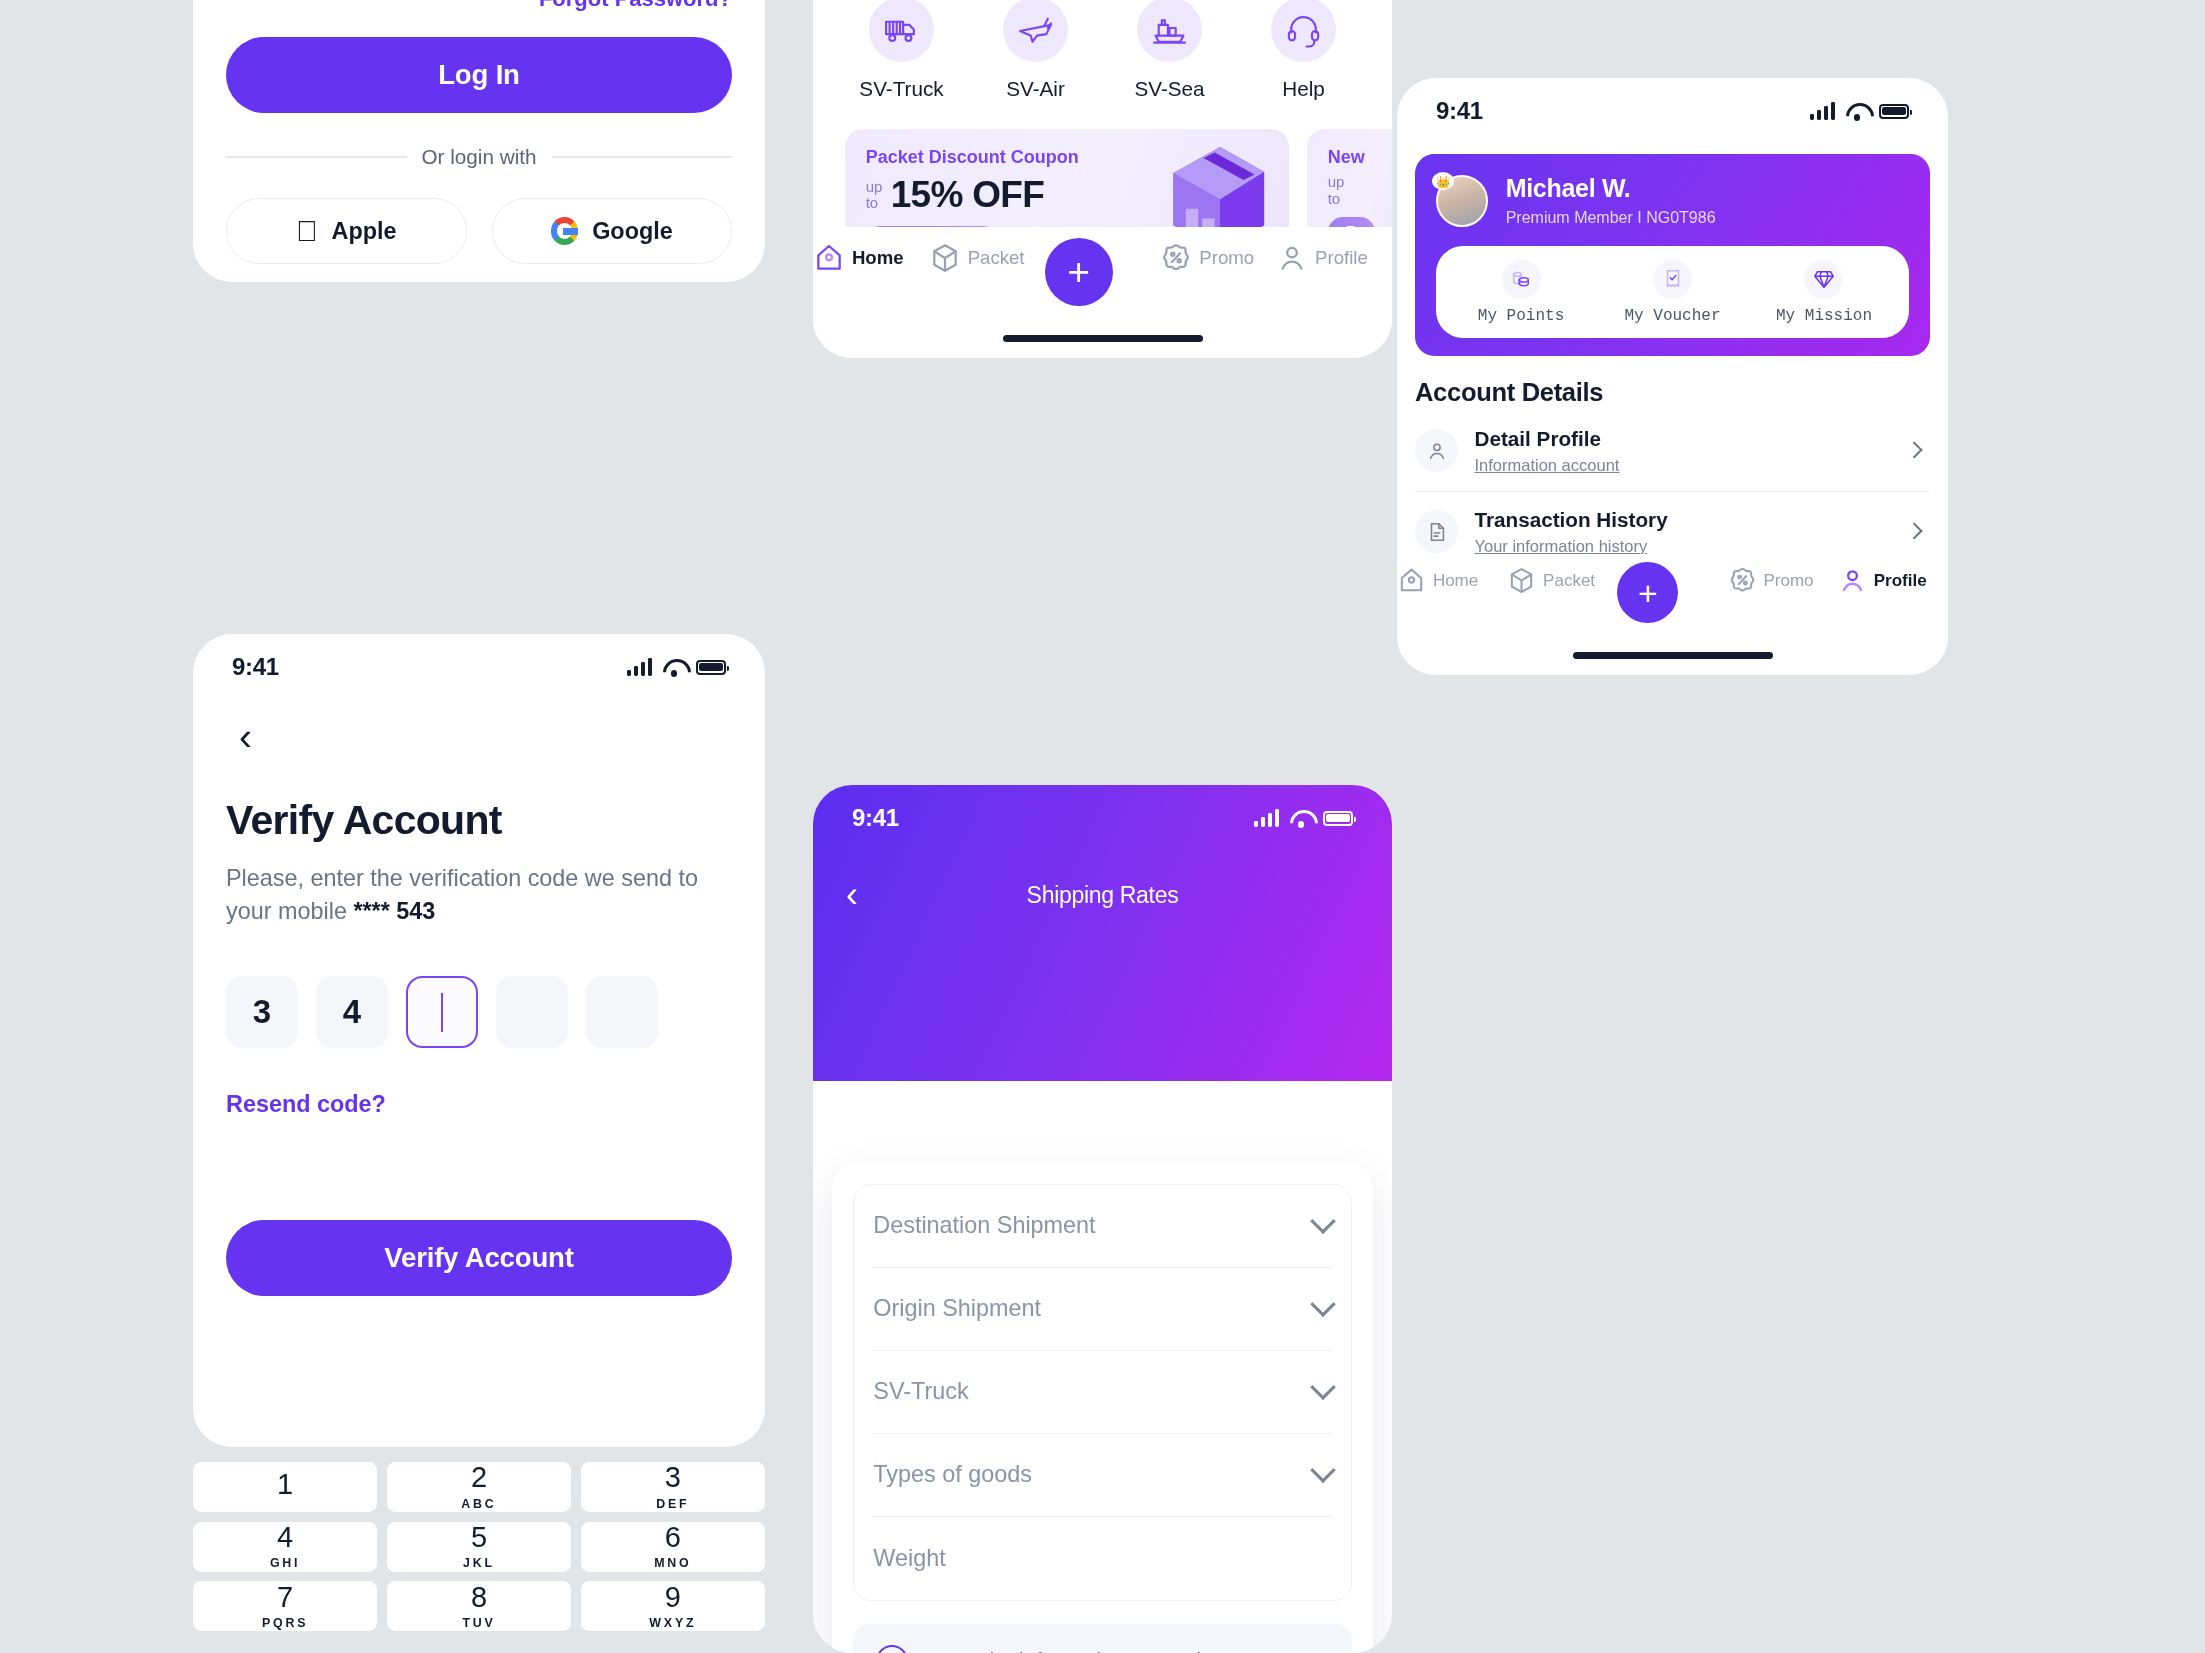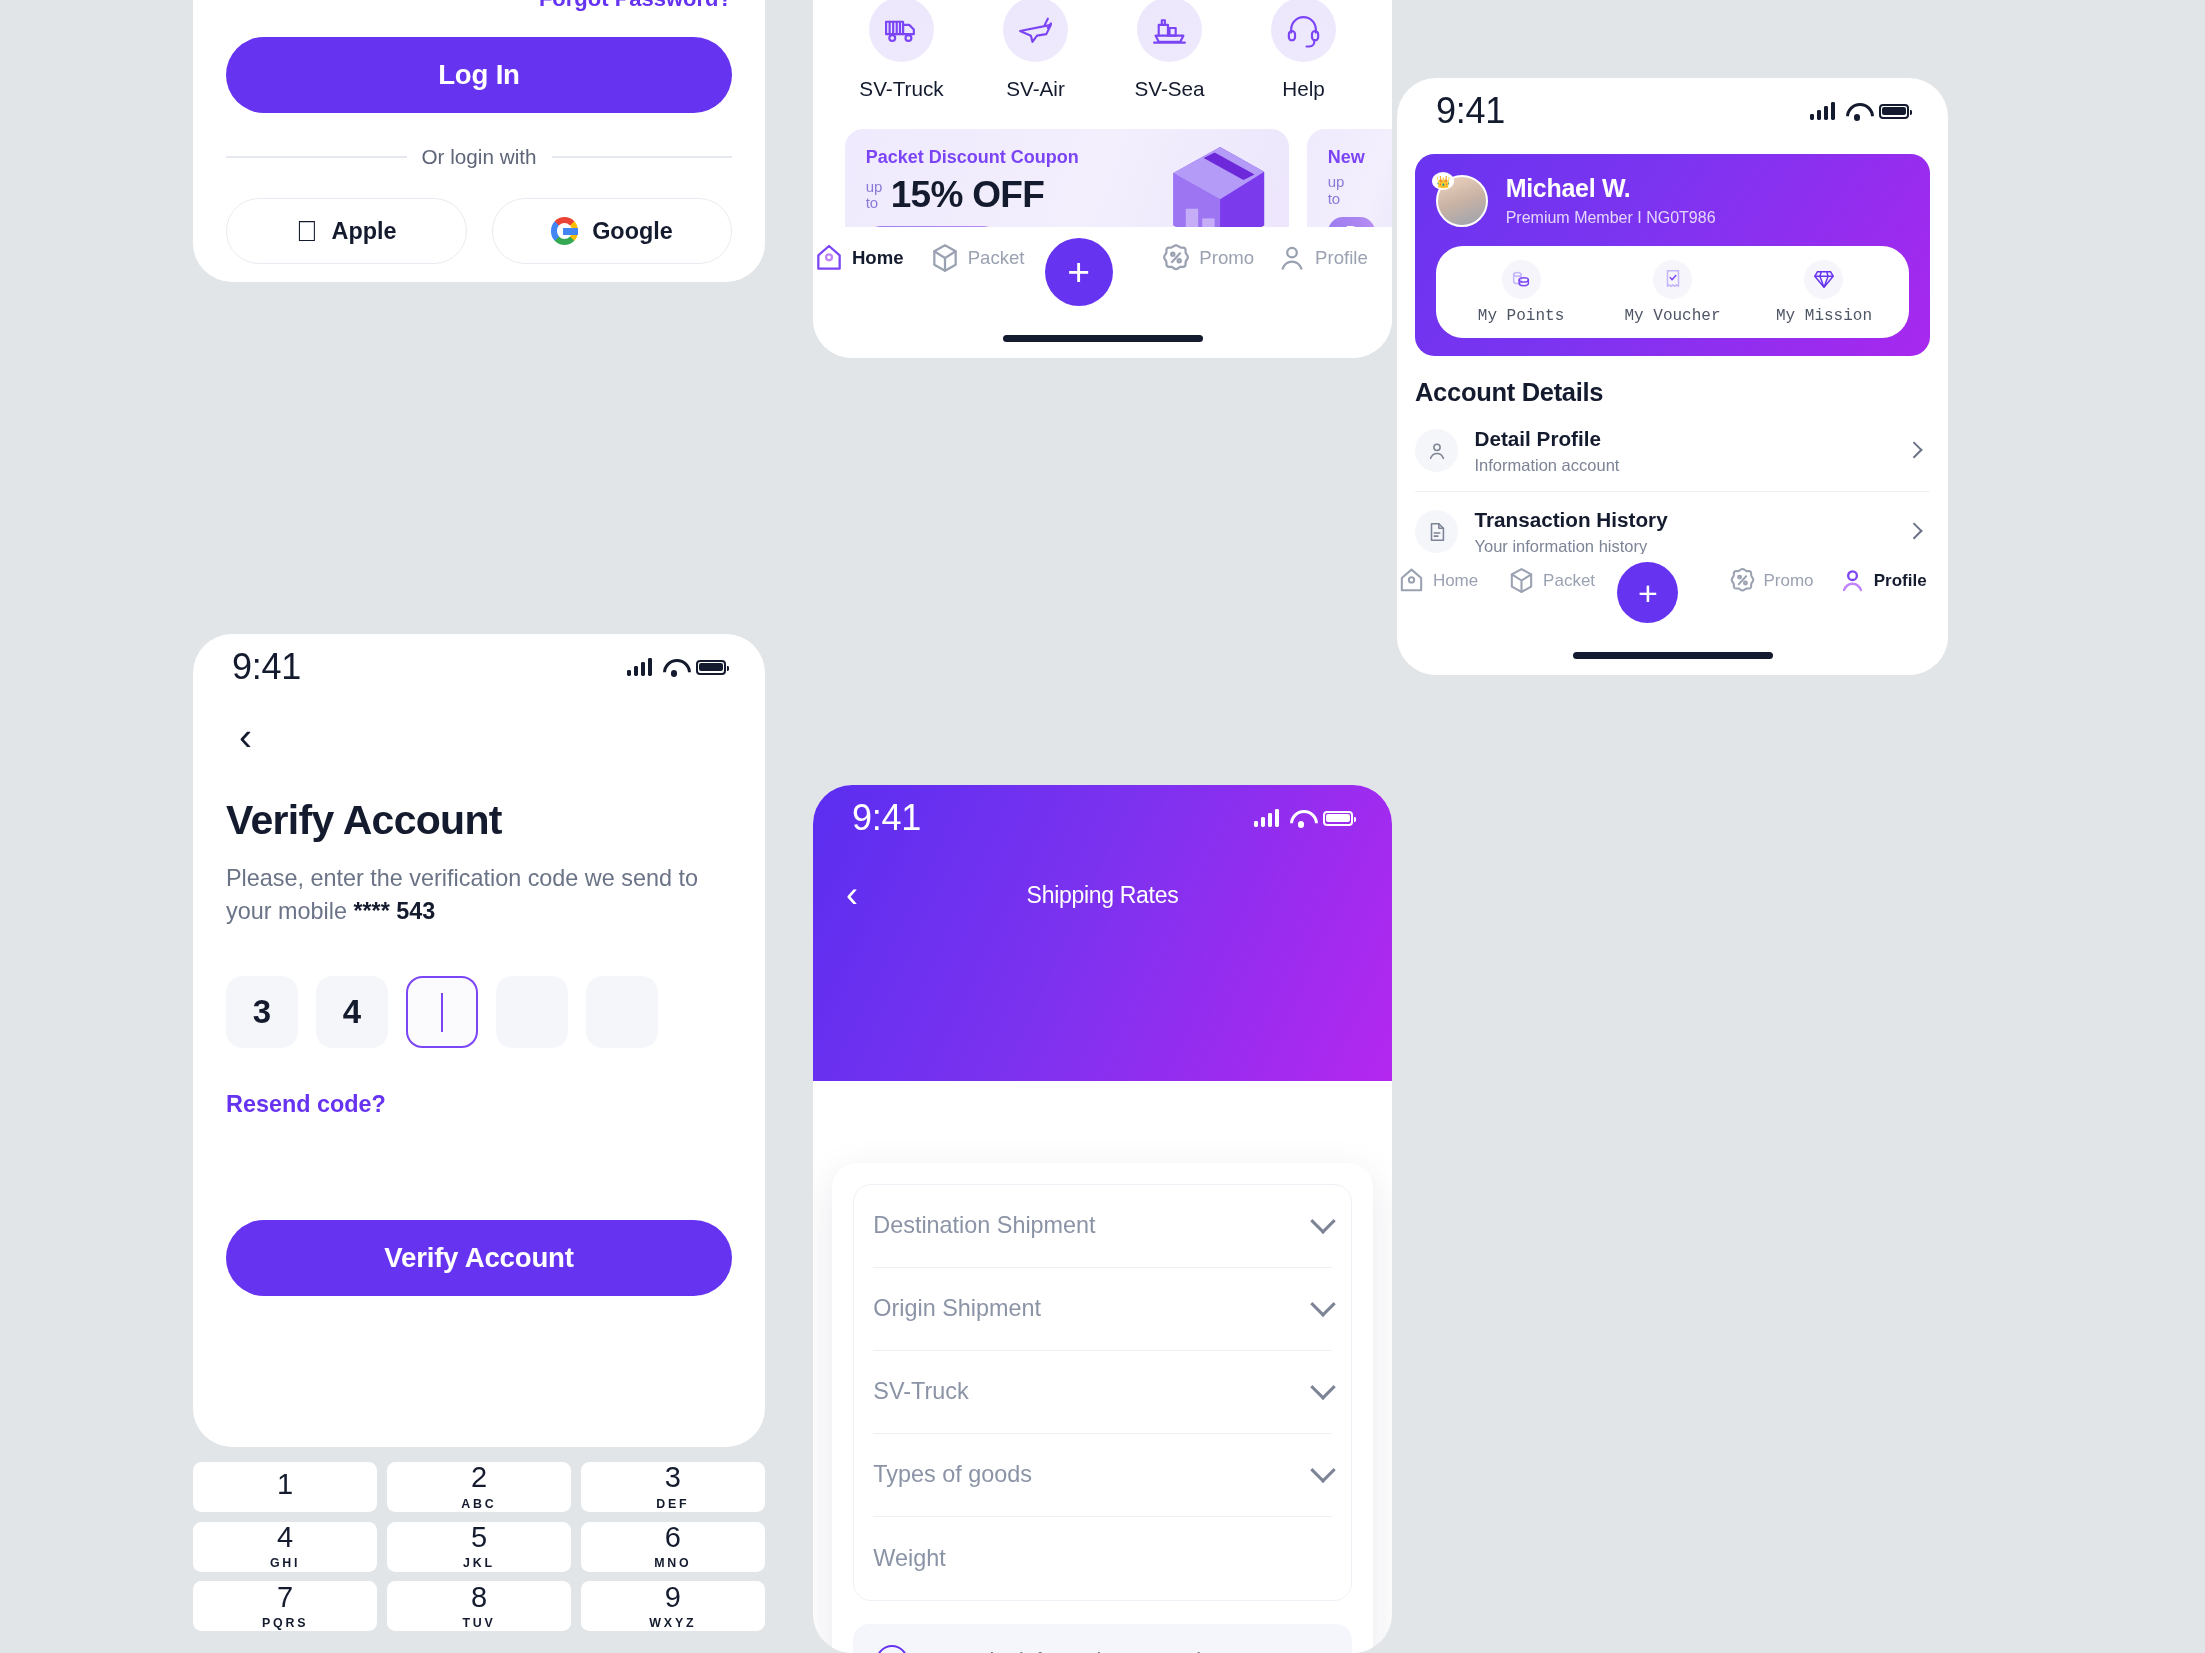--- a/index.html
+++ b/index.html
@@ -18,21 +18,21 @@
     border-radius: 39px;
     overflow: hidden;
   }
 
   
   .statusbar {
     display: flex; align-items: center; justify-content: space-between;
     padding: 0 39px;
     height: 66px;
   }
-  .sb-time { font-size: 36px; font-weight: 400; letter-spacing: -0.3px; color:#141b2e; }
+  .sb-time { font-size: 24px; font-weight: 700; letter-spacing: -0.3px; color:#141b2e; }
   .sb-right { display:flex; align-items:center; gap:11px; }
   .sb-light .sb-time { color:#fff; }
 
   .bars { display:flex; align-items:flex-end; gap:2.8px; height:18px; }
   .bars i { display:block; width:4.1px; background:#141b2e; border-radius:1.4px; }
   .bars i:nth-child(1){height:6.2px;} .bars i:nth-child(2){height:9.6px;}
   .bars i:nth-child(3){height:13.8px;} .bars i:nth-child(4){height:18px;}
   .sb-light .bars i { background:#fff; }
 
   .wifi { width:22px; height:16.5px; position:relative; }
@@ -256,21 +256,21 @@
     display:flex; align-items:center; gap:16.5px; height:81px;
     border-bottom:1.4px solid #eef0f4;
   }
   .li:last-child { border-bottom:none; }
   .li-ic {
     flex:0 0 auto; width:43px; height:43px; border-radius:50%; background:#f5f6fa;
     display:flex; align-items:center; justify-content:center;
   }
   .li-mid { flex:1; }
   .li-t { font-size:20.7px; font-weight:700; color:#141b2e; }
-  .li-s { font-size:16.5px; color:#7d8496; margin-top:4.8px; }
+  .li-s { font-size:16.5px; color:#7d8496; margin-top:4.8px;text-decoration:underline; }
   .chev-rt {
     width:12.4px; height:12.4px; border-top:2.8px solid #6b7387; border-right:2.8px solid #6b7387;
     transform: rotate(45deg); margin-right:9.6px;
   }
   .sep-band { height:16.5px; background:#f7f8fa; margin:0 -18px; }
 
   #card-profile .navbar { height:121px; padding-top:12.4px; }
   #card-profile .nav-label { font-size:17px; }
   #card-profile .fab { width:61px; height:61px; font-size:34px; }
 

